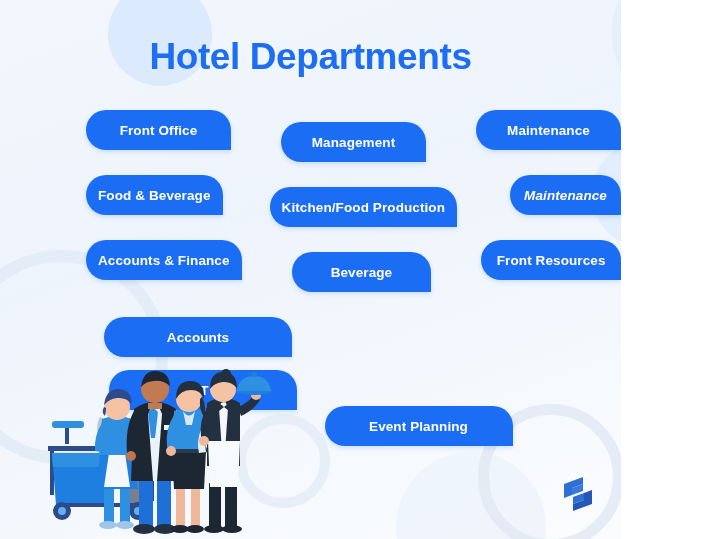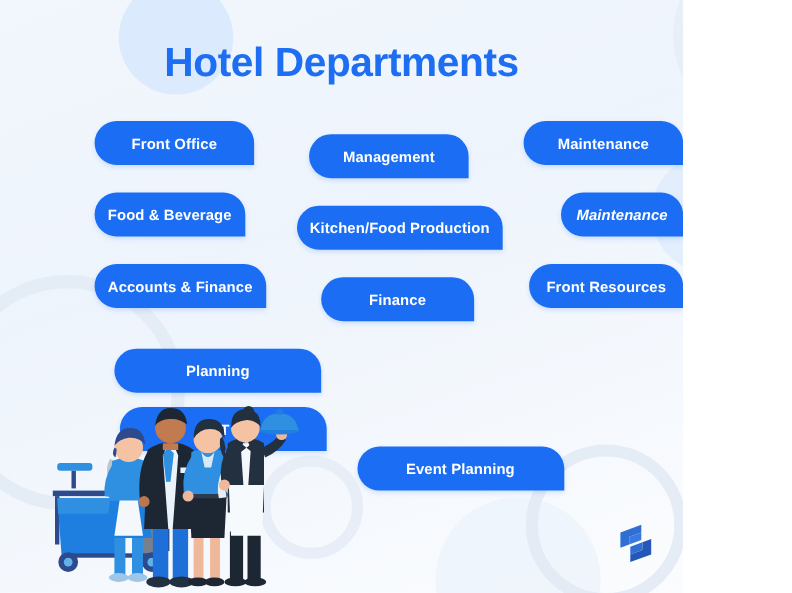--- a/index.html
+++ b/index.html
@@ -184,26 +184,26 @@
     </div>
 
     <div class="pill-row row-a">
       <div class="pill col-1">Food &amp; Beverage</div>
       <div class="pill col-2 wide">Kitchen/Food Production</div>
       <div class="pill col-3 shift">Maintenance</div>
     </div>
 
     <div class="pill-row row-a">
       <div class="pill col-1">Accounts &amp; Finance</div>
-      <div class="pill col-2">Finance</div>
+      <div class="pill col-2">Beverage</div>
       <div class="pill col-3">Front Resources</div>
     </div>
 
     <div class="pill-row row-a">
-      <div class="pill col-2">Planning</div>
+      <div class="pill col-2">Accounts</div>
     </div>
 
     <div class="pill-row row-last">
       <div class="pill pill-it">IT</div>
       <div class="pill pill-event">Event Planning</div>
     </div>
 
   </div>
 
   <div class="illustration">

